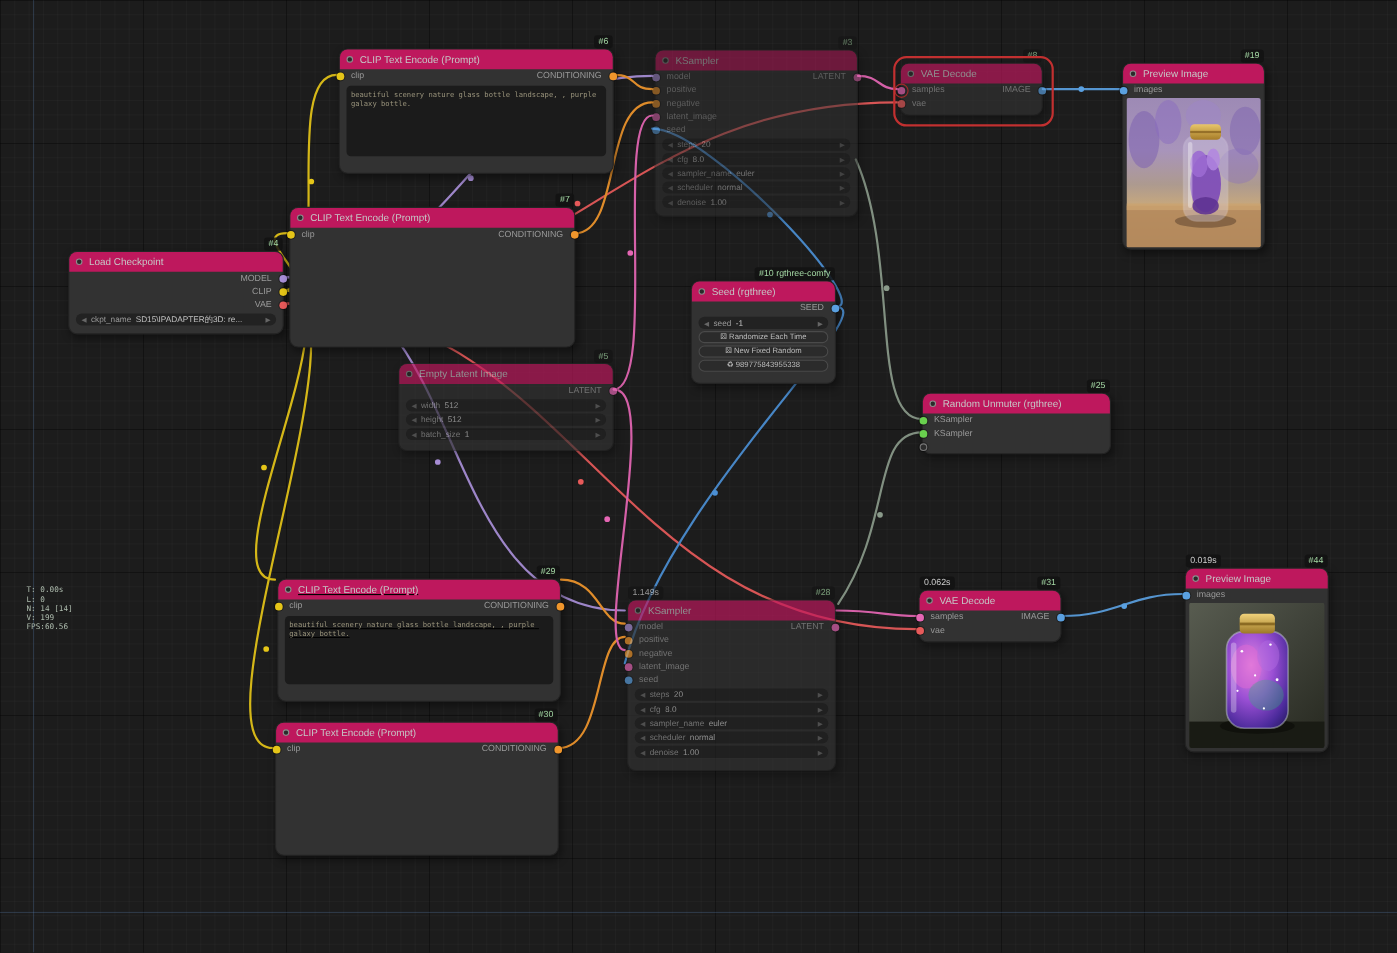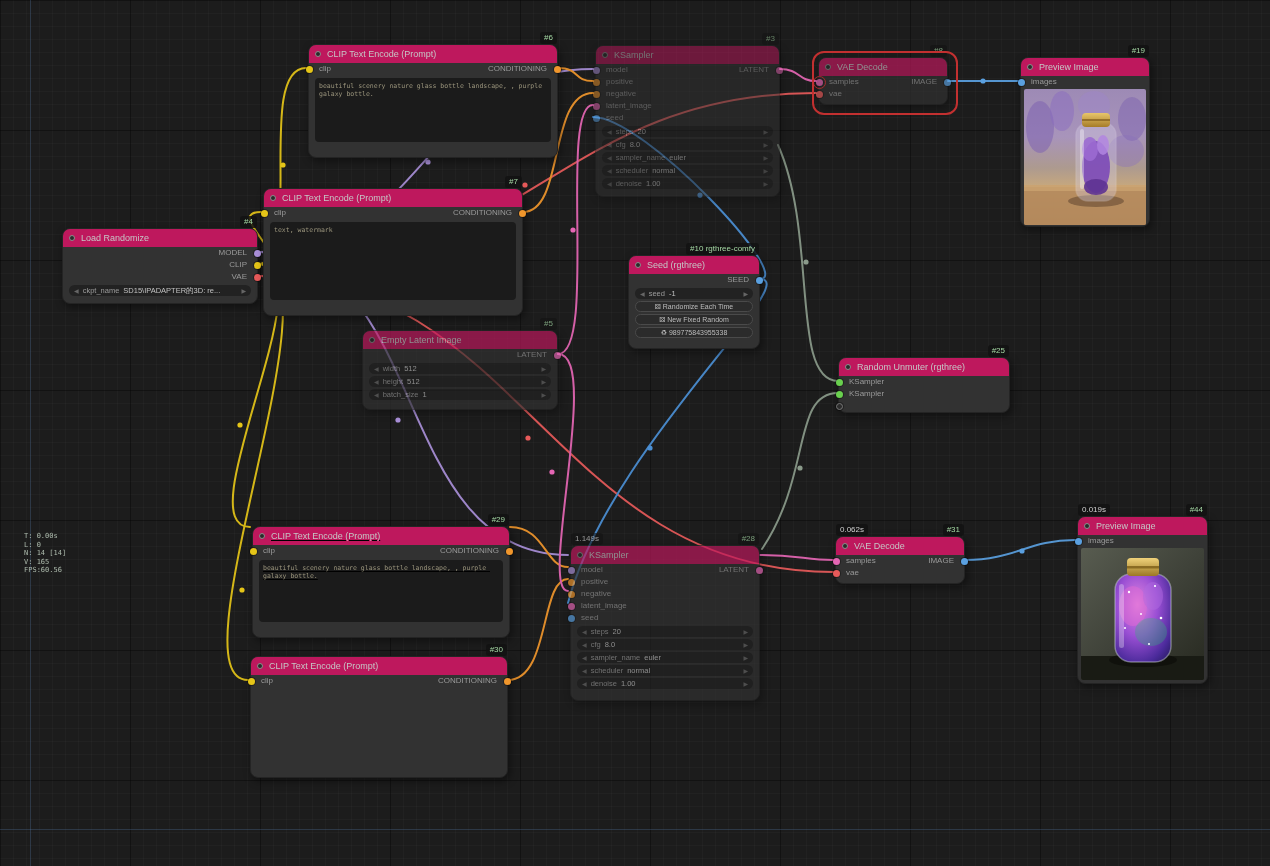--- a/index.html
+++ b/index.html
@@ -120,29 +120,29 @@
     <circle cx="1022" cy="551" r="2.6" fill="#5aa0e0"></circle>
     <circle cx="806" cy="262" r="2.6" fill="#8a9a8a"></circle>
     <circle cx="800" cy="468" r="2.6" fill="#8a9a8a"></circle>
   </g>
 </svg>
 
 <div class="stats">
   <div>T: 0.00s</div>
   <div>L: 0</div>
   <div>N: 14 [14]</div>
-  <div>V: 165</div>
+  <div>V: 199</div>
   <div>FPS:60.56</div>
 </div>
 
 <div class="node" style="left:62px;top:228px;width:196px;height:76px;">
   <div class="badge">#4</div>
   <div class="header">
     <span class="hdot"></span>
-    <span>Load Randomize</span>
+    <span>Load Checkpoint</span>
   </div>
   <div class="iorow">
     <span class="out">MODEL</span>
     <span class="dot r c-purple"></span>
   </div>
   <div class="iorow">
     <span class="out">CLIP</span>
     <span class="dot r c-yellow"></span>
   </div>
   <div class="iorow">
@@ -177,21 +177,20 @@
   <div class="header">
     <span class="hdot"></span>
     <span>CLIP Text Encode (Prompt)</span>
   </div>
   <div class="iorow">
     <span class="dot l c-yellow"></span>
     <span class="in">clip</span>
     <span class="out">CONDITIONING</span>
     <span class="dot r c-orange"></span>
   </div>
-  <div class="textbox" style="height:78px;">text, watermark</div>
 </div>
 
 <div class="node muted" style="left:595px;top:45px;width:185px;height:152px;">
   <div class="badge">#3</div>
   <div class="header">
     <span class="hdot"></span>
     <span>KSampler</span>
   </div>
   <div class="iorow">
     <span class="dot l c-purple"></span>

